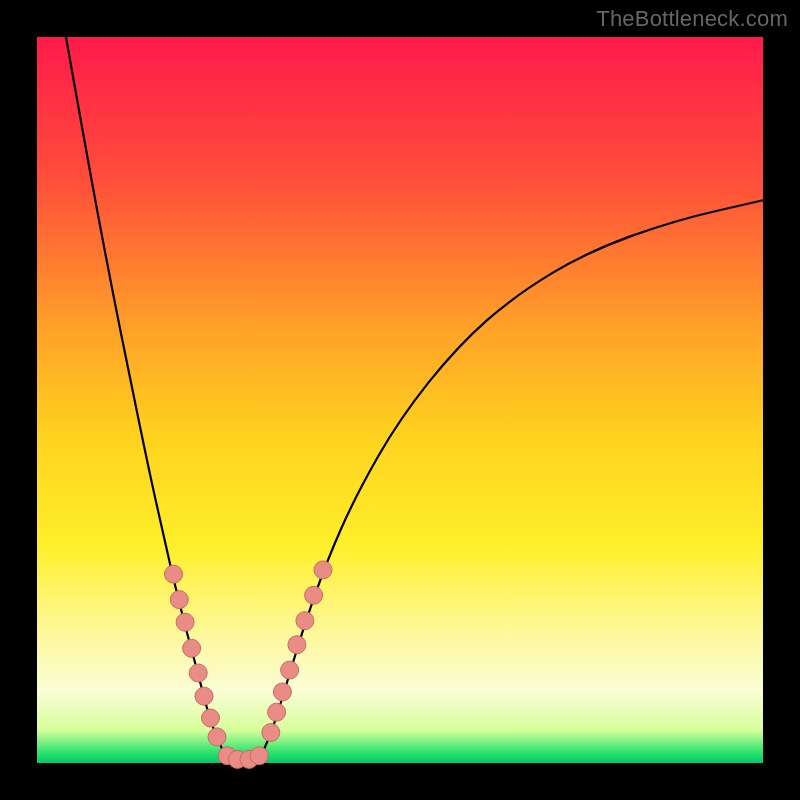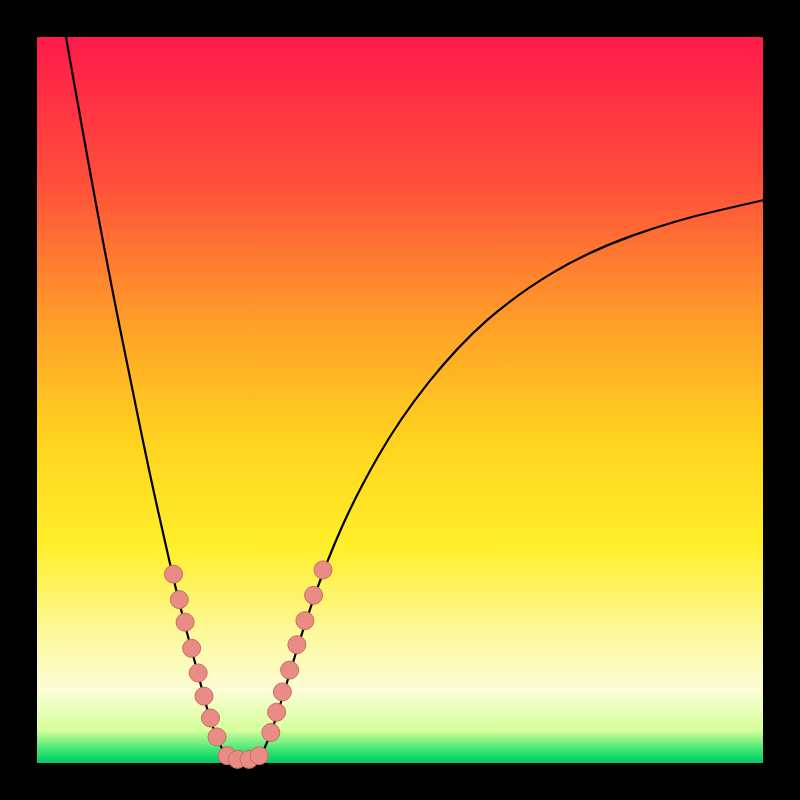--- a/index.html
+++ b/index.html
@@ -40,20 +40,21 @@
     position: absolute;
     left: 0;
     top: 0;
   }
 </style>
 </head>
 <body>
 
 <div class="frame">
   <div class="plot" id="plot" style="background: linear-gradient(rgb(255, 26, 75) 0%, rgb(255, 79, 58) 20%, rgb(255, 161, 40) 40%, rgb(255, 210, 31) 55%, rgb(255, 239, 42) 70%, rgb(253, 248, 154) 82%, rgb(251, 253, 214) 90%, rgb(214, 255, 154) 95.5%, rgb(47, 227, 111) 98.5%, rgb(0, 201, 106) 100%);"></div>
+  <div class="watermark">TheBottleneck.com</div>
   <svg id="svg" width="800" height="800">
       <path d="M 66.0 37.0 Q 87.8 160.4 98.7 218.5 Q 109.6 276.6 120.5 331.0 Q 131.4 385.5 140.5 429.0 Q 149.5 472.6 156.8 505.3 Q 164.1 537.9 169.5 561.5 Q 174.9 585.1 180.4 606.9 Q 185.8 628.7 191.3 648.7 Q 196.7 668.6 200.4 683.1 Q 204.0 697.7 207.6 710.4 Q 211.2 723.1 214.9 732.1 Q 218.5 741.2 221.4 747.4 Q 224.3 753.6 224.3 753.6 Q 224.3 753.6 230.5 756.5 Q 236.7 759.4 243.2 759.4 Q 249.7 759.4 255.9 756.5 Q 262.1 753.6 262.1 753.6 Q 262.1 753.6 266.4 743.8 Q 270.8 734.0 275.5 719.4 Q 280.2 704.9 285.7 686.8 Q 291.1 668.6 298.4 645.0 Q 305.6 621.4 316.5 590.6 Q 327.4 559.7 341.9 527.0 Q 356.4 494.4 378.2 456.3 Q 400.0 418.2 429.0 381.9 Q 458.1 345.6 487.1 320.1 Q 516.2 294.7 552.5 272.9 Q 588.8 251.2 632.3 235.6 Q 675.9 220.0 719.4 210.2 T 763.0 200.3" fill="none" stroke="#000000" stroke-width="2.2" stroke-linecap="round"></path>
       <circle cx="173.5" cy="574.2" r="9" fill="#e98c86" stroke="#c96a63" stroke-width="1"></circle>
       <circle cx="179.3" cy="599.6" r="9" fill="#e98c86" stroke="#c96a63" stroke-width="1"></circle>
       <circle cx="185.1" cy="622.2" r="9" fill="#e98c86" stroke="#c96a63" stroke-width="1"></circle>
       <circle cx="191.6" cy="648.3" r="9" fill="#e98c86" stroke="#c96a63" stroke-width="1"></circle>
       <circle cx="198.2" cy="673.0" r="9" fill="#e98c86" stroke="#c96a63" stroke-width="1"></circle>
       <circle cx="204.0" cy="696.2" r="9" fill="#e98c86" stroke="#c96a63" stroke-width="1"></circle>
       <circle cx="210.5" cy="718.0" r="9" fill="#e98c86" stroke="#c96a63" stroke-width="1"></circle>
       <circle cx="217.0" cy="736.9" r="9" fill="#e98c86" stroke="#c96a63" stroke-width="1"></circle>

